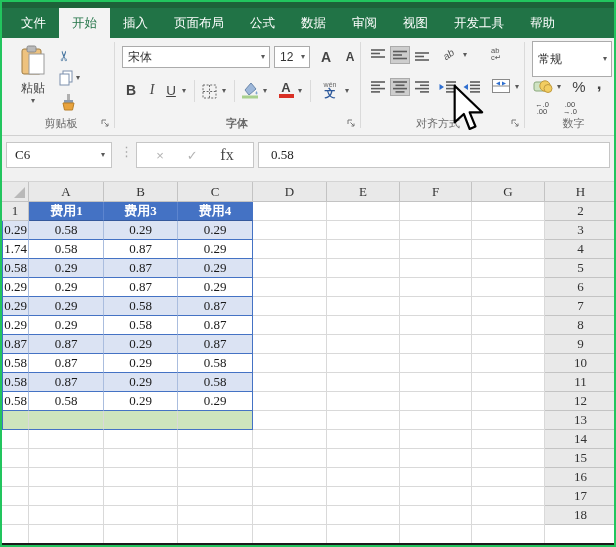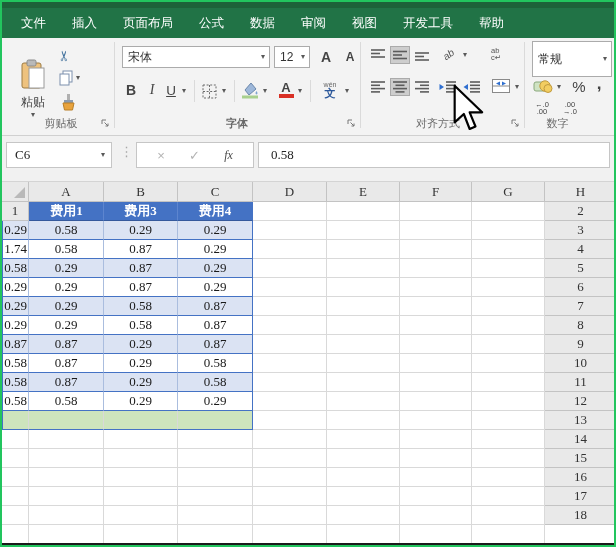--- a/index.html
+++ b/index.html
@@ -9,21 +9,21 @@
   .tabbar{position:absolute;left:0;top:6px;width:612px;height:30px;background:#217346;display:flex;align-items:stretch;padding-left:6px;box-sizing:border-box;}
   .tab{color:#fff;font-size:12.5px;line-height:30px;padding:0 13px;cursor:default;white-space:nowrap;}
   .tab.active{background:#f3f3f3;color:#217346;}
   
   .ribbon{position:absolute;left:0;top:36px;width:612px;height:97px;background:#f3f3f3;border-bottom:1px solid #d0d0d0;box-sizing:content-box;}
   .vsep{position:absolute;top:4px;width:1px;height:86px;background:#dadada;}
   .grp-label{position:absolute;top:78px;font-size:11px;color:#696969;text-align:center;}
   .launcher{position:absolute;top:80px;width:10px;height:10px;}
   .caret-ch{font-size:8px;color:#595959;line-height:1;}
   
-  .paste-btn{position:absolute;left:8px;top:20px;width:44px;height:72px;display:flex;flex-direction:column;align-items:center;border:1px solid transparent;}
+  .paste-btn{position:absolute;left:8px;top:6px;width:44px;height:72px;display:flex;flex-direction:column;align-items:center;border:1px solid transparent;}
   .paste-lbl{font-size:12px;color:#444;margin-top:3px;}
   .mini{position:absolute;display:flex;align-items:center;gap:2px;}
   .scissors{font-size:14px;color:#41719c;transform:rotate(-90deg);display:inline-block;}
   
   .combo{position:absolute;background:#fff;border:1px solid #ababab;font-size:12px;color:#333;display:flex;align-items:center;padding-left:5px;box-sizing:border-box;}
   .combo .caret-ch{position:absolute;right:4px;top:50%;transform:translateY(-50%);}
   .btn{position:absolute;display:flex;align-items:center;justify-content:center;color:#444;}
   .btn.active{background:#cdcdcd;border:1px solid #aaa;box-sizing:border-box;}
   .blet{font-size:14px;font-weight:bold;color:#444;}
   .ilet{font-size:14px;font-style:italic;font-family:"Liberation Serif",serif;color:#444;}
@@ -40,21 +40,21 @@
   .ab-txt{font-size:10px;font-style:italic;color:#555;}
   .wrap-txt{display:flex;flex-direction:column;line-height:1;font-size:7.5px;color:#555;align-items:flex-start;}
   
   .fbar{position:absolute;left:0;top:134px;width:612px;height:46px;background:#f1f1f1;border-bottom:1px solid #d4d4d4;box-sizing:border-box;}
   .fbox{position:absolute;top:6px;height:26px;background:#fff;border:1px solid #c6c6c6;box-sizing:border-box;display:flex;align-items:center;}
   .namebox{left:4px;width:106px;padding-left:8px;font:13px "Liberation Serif",serif;color:#222;}
   .namebox .caret-ch{position:absolute;right:6px;}
   .fdots{left:118px;top:8px;position:absolute;color:#a8a8a8;font-size:13px;letter-spacing:0;}
   .fxbox{left:134px;width:118px;justify-content:space-around;padding:0 8px;}
   .fcancel,.fenter{font-size:13px;color:#b3b3b3;}
-  .ffx{font-size:12px;font-style:italic;font-family:"Liberation Serif",serif;color:#4a4a4a;text-align:right;}
+  .ffx{font-size:16px;font-family:"Liberation Serif",serif;color:#4a4a4a;text-align:right;}
   .ffield{left:256px;width:352px;padding-left:12px;font:13px "Liberation Serif",serif;color:#222;}
   
   .gridwrap{position:absolute;left:0;top:180px;width:612px;height:363px;overflow:hidden;background:#fff;}
   #grid{display:grid;grid-template-columns:27px 75px 74px 75px 74px 73px 72px 73px 72px;grid-template-rows:20px repeat(18,19px);width:615px;}
   .gc{border-right:1px solid #d9d9d9;border-bottom:1px solid #d9d9d9;background:#fff;box-sizing:border-box;font-family:"Liberation Serif",serif;font-size:13px;color:#1a1a1a;display:flex;align-items:center;justify-content:center;overflow:hidden;}
   .hdr{background:#e9e9e9;border-color:#c3c3c3;color:#333;}
   .corner{position:relative;}
   .corner:after{content:"";position:absolute;right:3px;bottom:3px;border-left:11px solid transparent;border-bottom:11px solid #b9b9b9;}
   .th{background:#4472c4;color:#fff;font-weight:bold;border-bottom-color:#35599c;border-right-color:#5d85cf;}
   .td{border-bottom-color:#4472c4;}
@@ -68,20 +68,21 @@
   .cursor{position:absolute;left:449px;top:82px;pointer-events:none;}
 </style>
 </head>
 <body>
 
 <div class="window">
   <div class="top-strip"></div>
 
   <div class="tabbar">
     <div class="tab">文件</div>
+    <div class="tab active">开始</div>
     <div class="tab">插入</div>
     <div class="tab">页面布局</div>
     <div class="tab">公式</div>
     <div class="tab">数据</div>
     <div class="tab">审阅</div>
     <div class="tab">视图</div>
     <div class="tab">开发工具</div>
     <div class="tab">帮助</div>
   </div>
 
@@ -322,21 +323,21 @@
         <span>←.0</span>
         <span>.00</span>
       </span>
     </div>
     <div class="btn" style="left:556px;top:62px;width:24px;height:16px;">
       <span class="twoLine">
         <span>.00</span>
         <span>→.0</span>
       </span>
     </div>
-    <div class="grp-label" style="left:512px;width:87px;">数字</div>
+    <div class="grp-label" style="left:528px;width:87px;">数字</div>
   </div>
 
   <div class="fbar">
     <div class="fbox namebox">
       <span>C6</span>
       <span class="caret-ch">▾</span>
     </div>
     <span class="fdots">⋮</span>
     <div class="fbox fxbox">
       <span class="fcancel">×</span>

